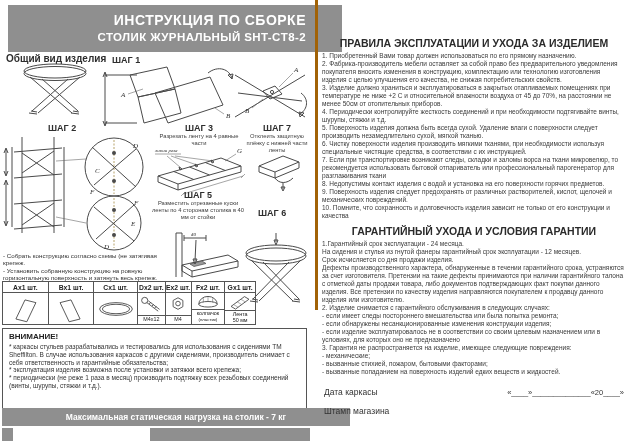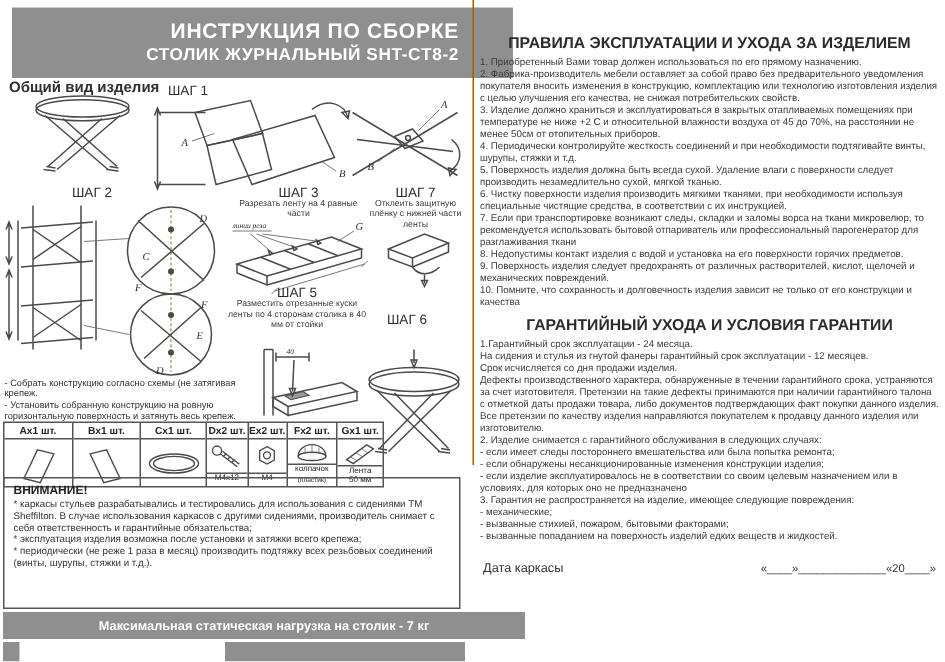--- a/index.html
+++ b/index.html
@@ -10,50 +10,50 @@
   }
   .abs{position:absolute;}
   
   .header-box{
     left:8px;top:5px;width:334px;height:47px;background:#8f8f8f;
     color:#ffffff;text-align:right;padding-right:36px;box-sizing:border-box;
   }
   .header-box .t1{font-size:14px;font-weight:bold;margin-top:7px;letter-spacing:.5px;}
   .header-box .t2{font-size:11.5px;font-weight:bold;margin-top:3px;letter-spacing:.4px;margin-left:36px;}
   .gen-label{left:6px;top:53px;font-size:10px;font-weight:bold;color:#2e2e2e;}
-  .step-label{font-size:9px;font-weight:normal;color:#2e2e2e;}
+  .step-label{font-size:9px;font-weight:bold;color:#2e2e2e;}
   .step-note{font-size:5.8px;line-height:6.8px;color:#3c3c3c;text-align:center;}
   .notes{left:3px;top:252px;width:158px;font-size:6.2px;line-height:7px;color:#333;}
   .notes p{margin:0 0 1px 0;}
   svg{display:block;}
   .ln{fill:none;stroke:#4a4a4a;stroke-width:1;}
   .lnthin{fill:none;stroke:#6a6a6a;stroke-width:.6;}
   .dash{fill:none;stroke:#9a7b2d;stroke-width:.7;stroke-dasharray:2,1.5;}
   .dlab{font-family:"Liberation Serif","DejaVu Serif",serif;font-style:italic;font-size:7px;fill:#2e2e2e;stroke:none;}
   .dsmall{font-family:"Liberation Serif","DejaVu Serif",serif;font-style:italic;font-size:5px;fill:#2e2e2e;stroke:none;}
   
   .parts{left:2px;top:281px;width:254px;height:44px;display:flex;border:1px solid #555;box-sizing:border-box;}
   .pcell{border-right:1px solid #555;display:flex;flex-direction:column;box-sizing:border-box;}
   .pcell:last-child{border-right:none;}
   .pqty{border-bottom:1px solid #555;font-size:6.8px;font-weight:bold;text-align:center;padding:1.5px 0;color:#222;}
   .picon{flex:1;display:flex;align-items:center;justify-content:center;}
   .pcap{border-top:1px solid #555;font-size:5.4px;text-align:center;line-height:5.8px;padding:1px 0;color:#222;}
   .pcap .c2{font-size:4.4px;}
   
-  .warnbox{left:2px;top:318px;width:305px;height:88px;border:1px solid #555;box-sizing:border-box;padding:3px 6px;}
+  .warnbox{left:2px;top:328px;width:305px;height:88px;border:1px solid #555;box-sizing:border-box;padding:3px 6px;}
   .warnbox .wt{font-size:8px;font-weight:bold;color:#222;margin-bottom:2px;}
   .warnbox p{margin:0;font-size:6.5px;line-height:7.8px;color:#333;}
   .banner{
     left:2px;top:408px;width:348px;height:18px;background:#8f8f8f;color:#fff;
     font-size:8.5px;font-weight:bold;display:flex;align-items:center;justify-content:center;
   }
   .gray-sq{left:2px;top:428px;width:11px;height:13px;background:#8f8f8f;}
   .gray-wide{left:150px;top:428px;width:160px;height:13px;background:#8f8f8f;}
   
-  .rightcol{left:315px;top:0;width:315px;height:310px;border-left:1px solid #a16207;box-sizing:border-box;padding:0 4px 0 4px;}
+  .rightcol{left:315px;top:0;width:315px;height:310px;border-left:3px solid #a16207;box-sizing:border-box;padding:14px 4px 0 4px;}
   .rtitle{font-size:10.5px;font-weight:bold;color:#2b2b2b;text-align:center;}
   .rtitle.rules{margin-top:23px;}
   .rtitle.war{margin-top:5px;}
   .rlist{margin-top:3px;}
   .rlist p{margin:0;font-size:6.5px;line-height:8px;color:#3a3a3a;}
   .daterow{margin-top:11px;display:flex;justify-content:space-between;align-items:baseline;padding:0 2px;}
   .datelabel{font-size:8.5px;color:#333;}
   .dateblank{font-size:7.5px;color:#333;}
   .stamp{margin-top:9px;font-size:8.5px;color:#333;padding-left:2px;}
 </style>
@@ -308,13 +308,14 @@
     <p>3. Гарантия не распространяется на изделие, имеющее следующие повреждения:</p>
     <p>- механические;</p>
     <p>- вызванные стихией, пожаром, бытовыми факторами;</p>
     <p>- вызванные попаданием на поверхность изделий едких веществ и жидкостей.</p>
   </div>
 
   <div class="daterow">
     <span class="datelabel">Дата каркасы</span>
     <span class="dateblank">«____»______________«20____»</span>
   </div>
+  <div class="stamp">Штамп магазина</div>
 </div>
 
 </body></html>

